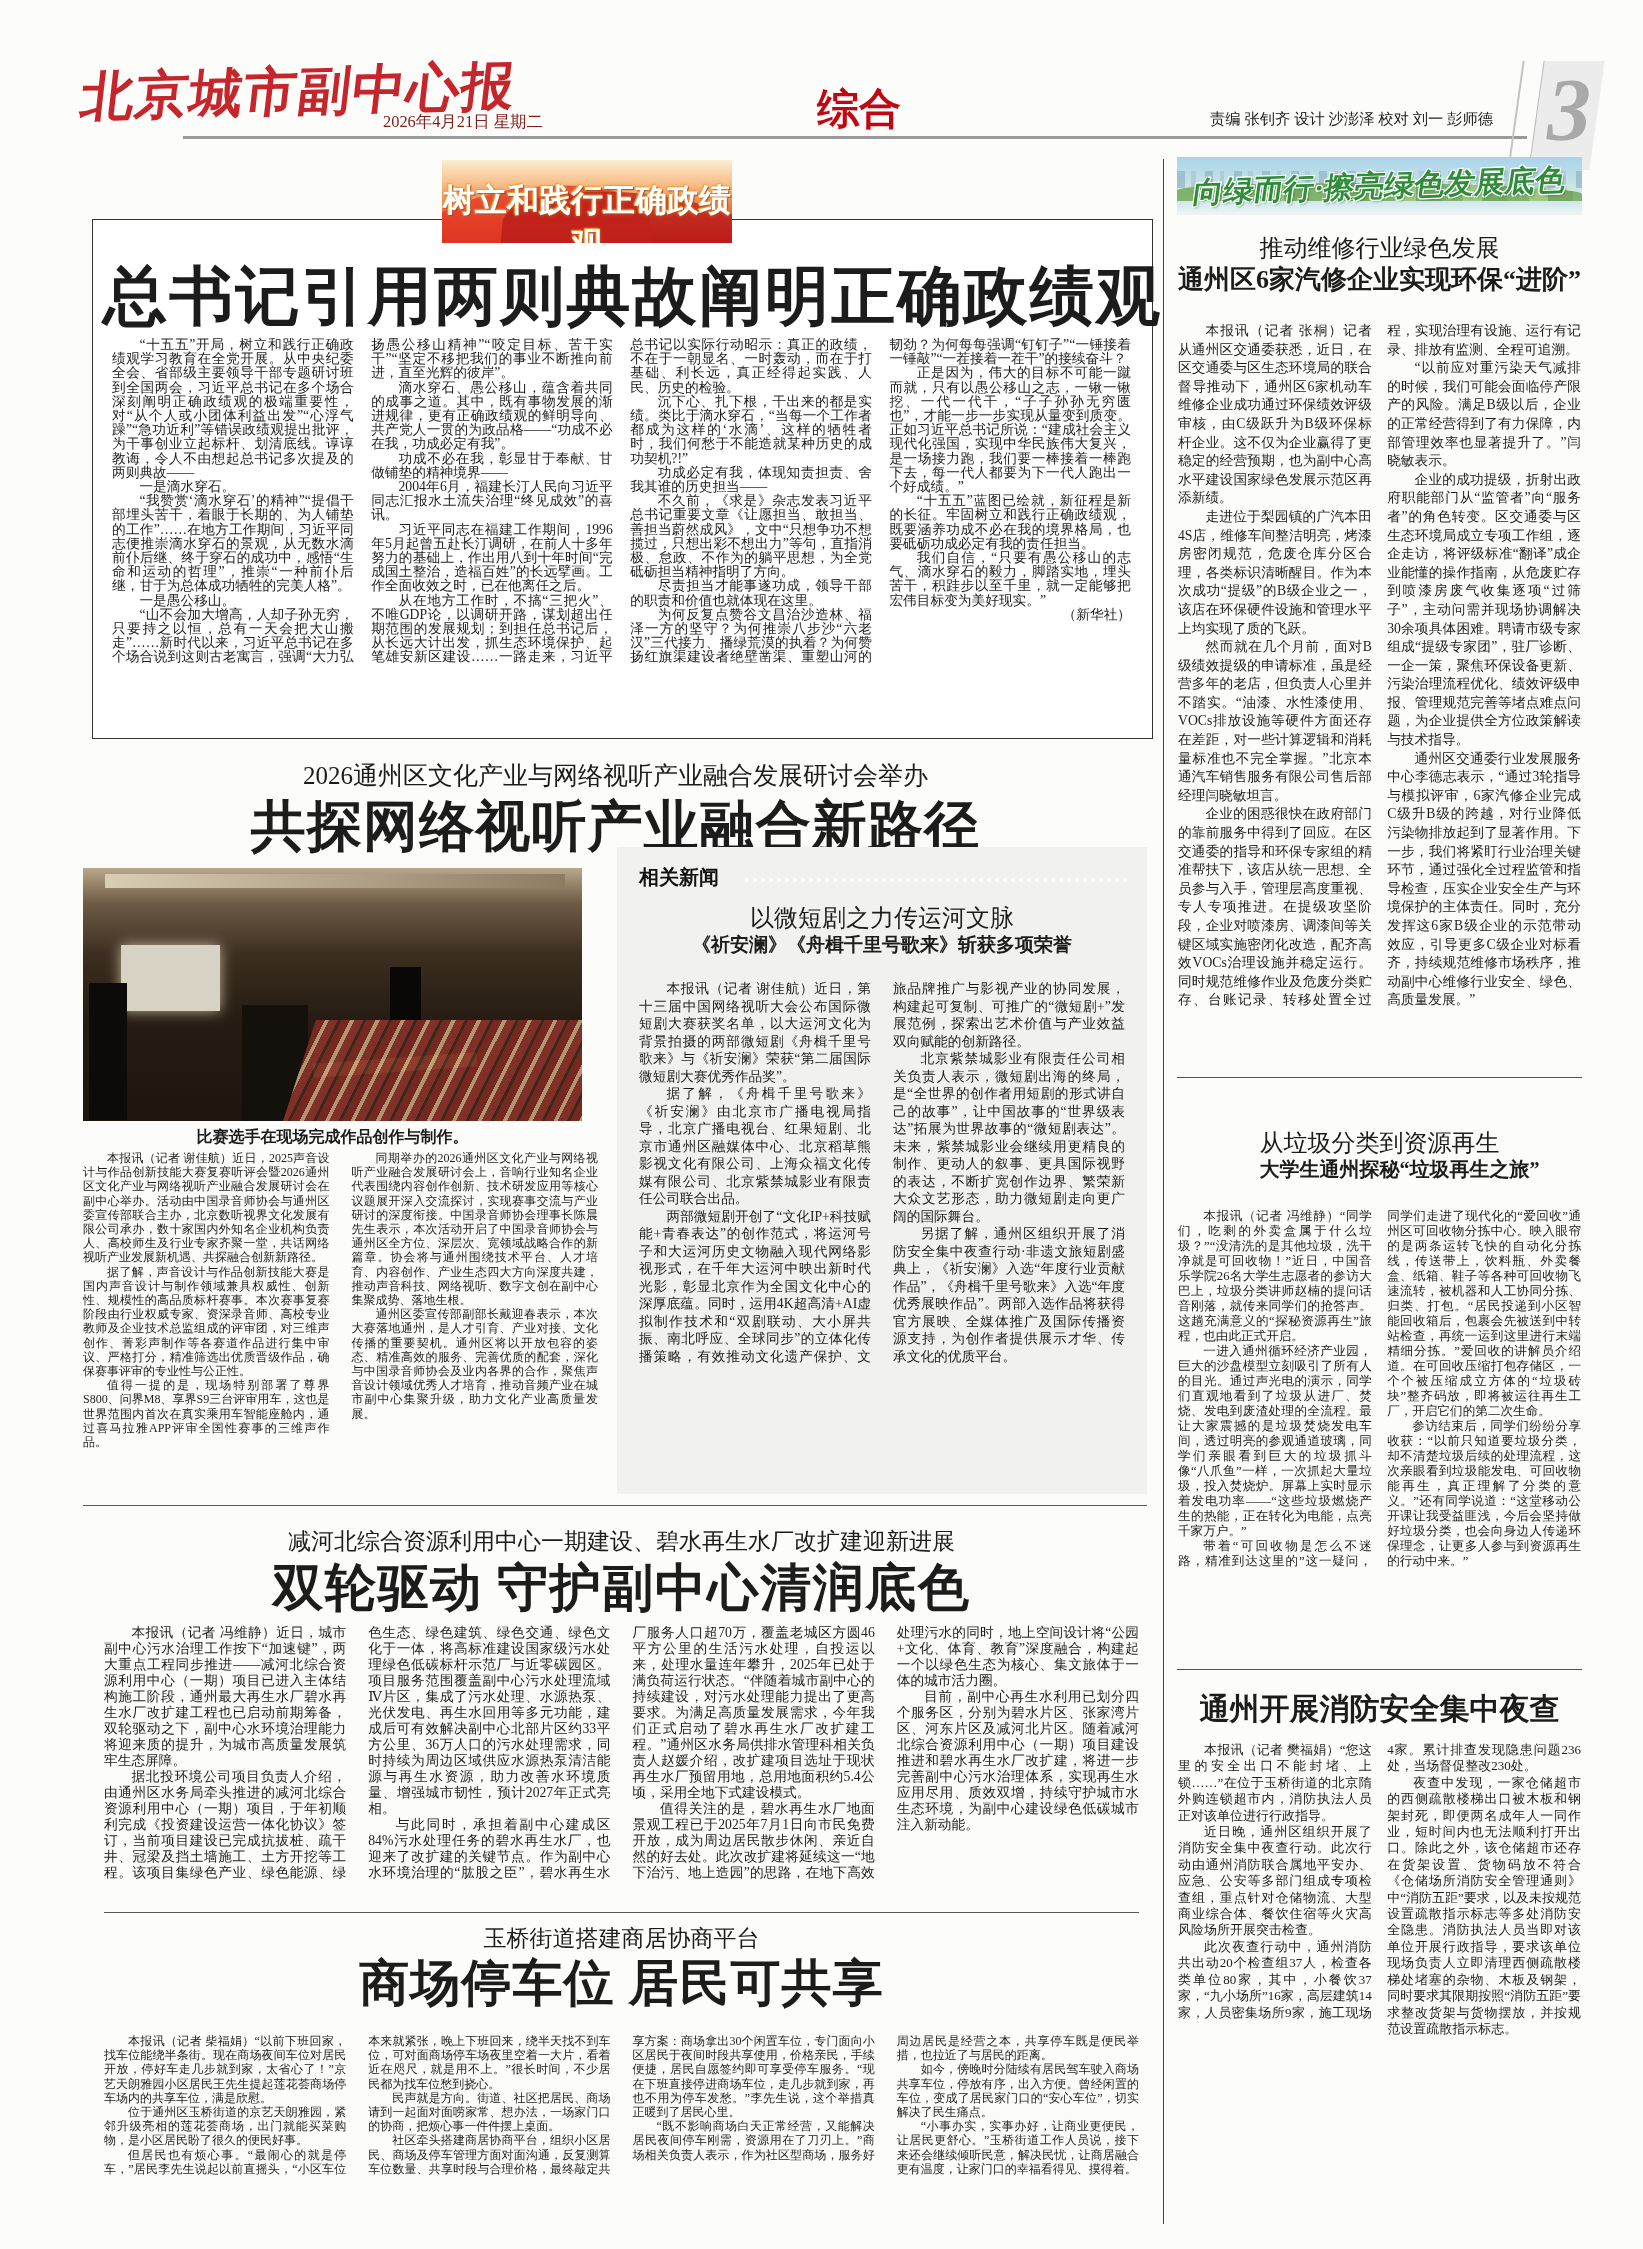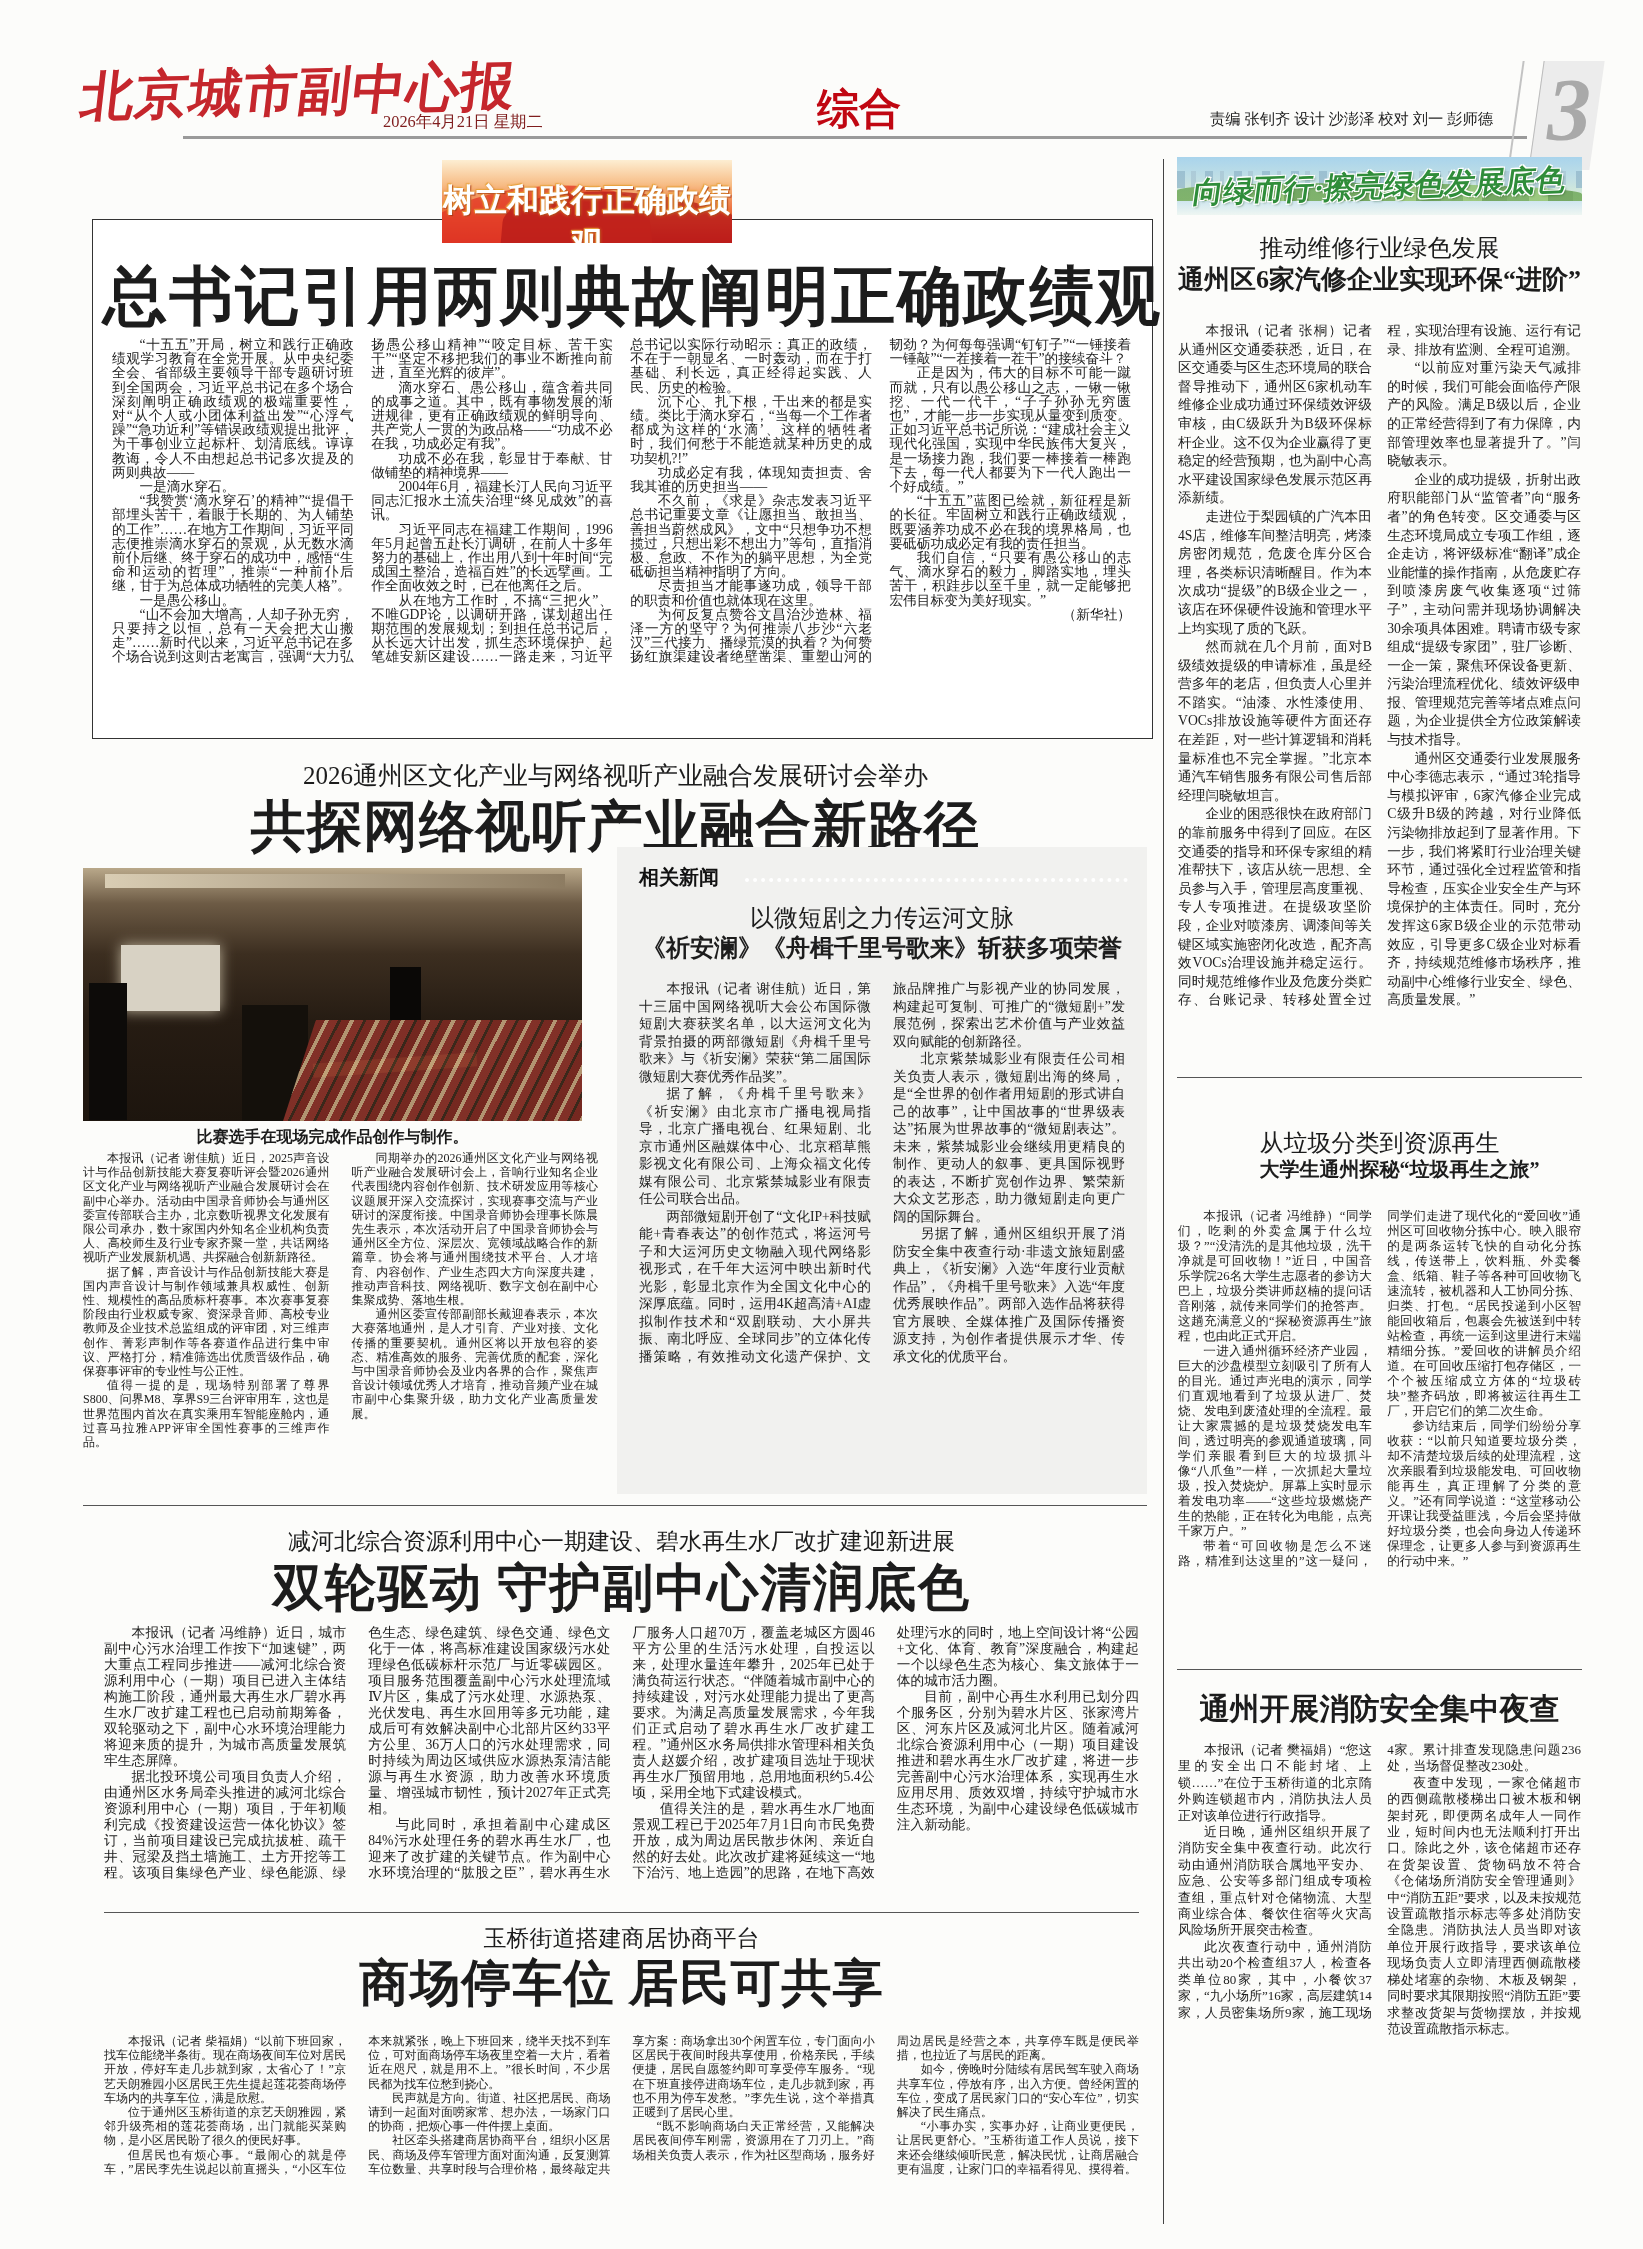--- a/index.html
+++ b/index.html
@@ -68,21 +68,21 @@
     background:repeating-linear-gradient(100deg,#7e2a22 0 8.8px,#c2a27c 8.8px 13px,#8c332a 13px 22px,#3d2a1c 22px 25px);opacity:.9;}
   .photoC .table{position:absolute;left:230px;bottom:49px;width:164px;height:14.2px;background:#caa84e;transform:rotate(-4deg);opacity:.8;}
   .captionC{position:absolute;left:83px;top:1127px;width:499px;text-align:center;font-size:16px;font-weight:bold;}
   .bodyC{position:absolute;left:83px;top:1151px;width:515px;height:356px;
     column-count:2;column-gap:22px;font-size:12px;line-height:14.2px;}
   
   .boxD{position:absolute;left:617px;top:847px;width:530px;height:647px;background:#f1f1ef;}
   .labelD{position:absolute;left:639px;top:864px;font-size:20px;font-weight:bold;color:#111;}
   .dotsD{position:absolute;left:745px;top:878px;width:383px;height:0;border-top:4.4px dotted #ffffff;}
   .kickerD{left:617px;top:902px;width:530px;font-size:24px;}
-  .headlineD{left:617px;top:932px;width:530px;font-size:24px;font-family:Liberation Mono, monospace;}
+  .headlineD{left:617px;top:932px;width:530px;font-size:19px;font-family:Liberation Mono, monospace;}
   .bodyD{position:absolute;left:639px;top:980px;width:486px;height:493px;
     column-count:2;column-gap:22px;font-size:13.7px;line-height:17.5px;}
   
   .kickerE{left:1177px;top:1127px;width:405px;font-size:24px;}
   .headlineE{left:1177px;top:1156px;width:405px;font-size:20px;margin-left:20px;}
   .bodyE{position:absolute;left:1178px;top:1209px;width:403px;height:450px;
     column-count:2;column-gap:15.3px;font-size:12.6px;line-height:15px;}
   
   .kickerF{left:104px;top:1526px;width:1035px;font-size:23px;}
   .headlineF{left:104px;top:1554px;width:1035px;font-size:51px;letter-spacing:1.6px;}

